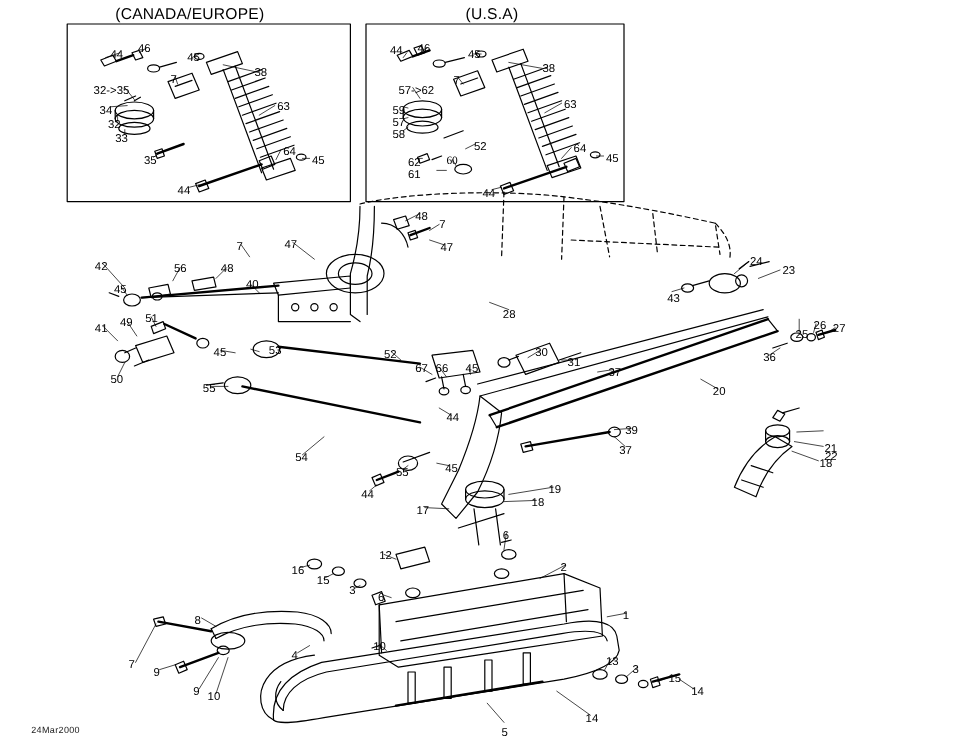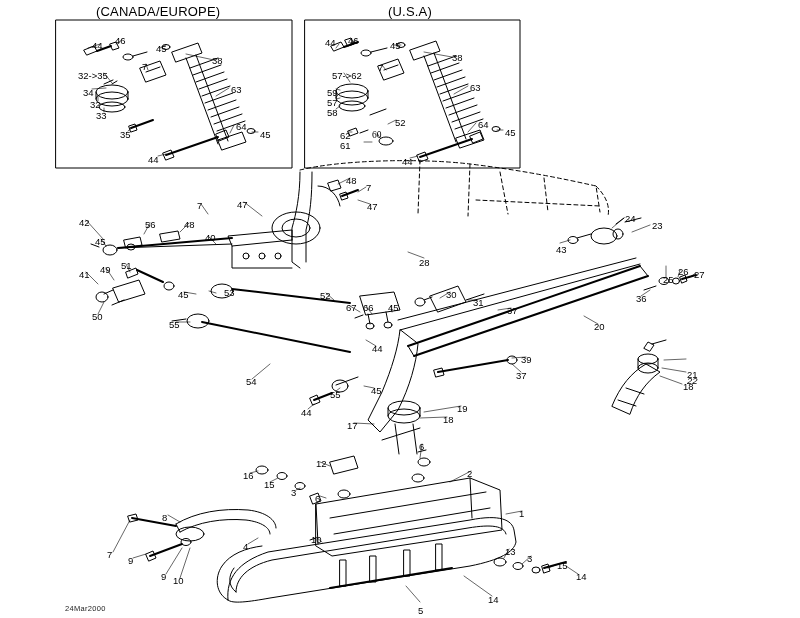--- a/index.html
+++ b/index.html
@@ -37,21 +37,20 @@
     font-size: 9.5px;
     color: #000;
     white-space: nowrap;
     line-height: 1;
   }
   .footer-id {
     position: absolute;
     font-size: 7.5px;
     color: #222;
     letter-spacing: 0.3px;
-    margin-left: 39px;
   }
 </style>
 </head>
 <body>
 
 <div id="sheet">
 
   <svg class="layer" viewBox="0 0 800 618" xmlns="http://www.w3.org/2000/svg">
     <g fill="none" stroke="#000000" stroke-width="1" stroke-linecap="round" stroke-linejoin="round">
 

